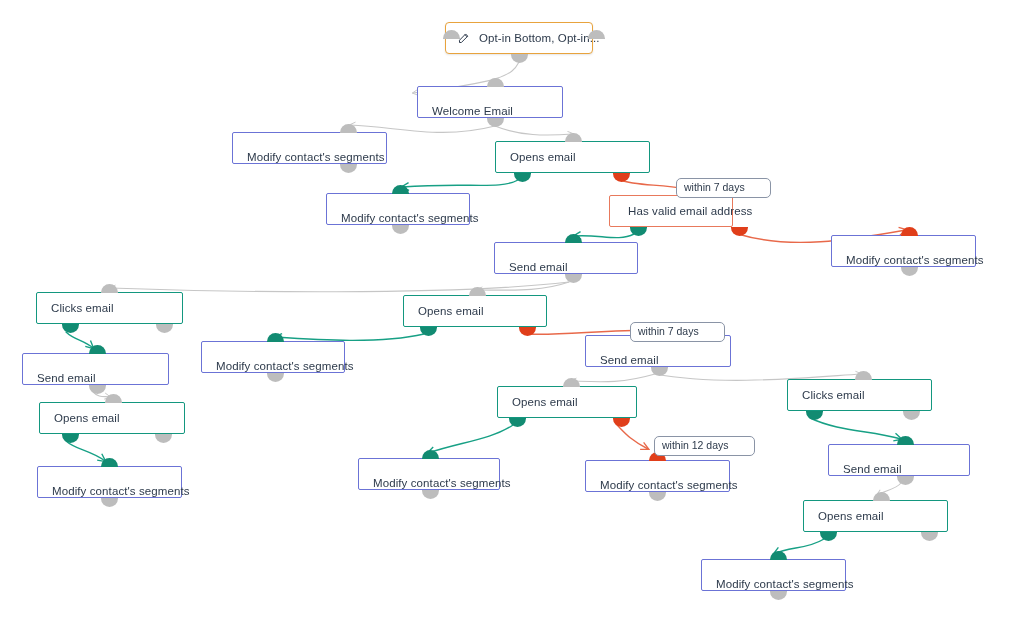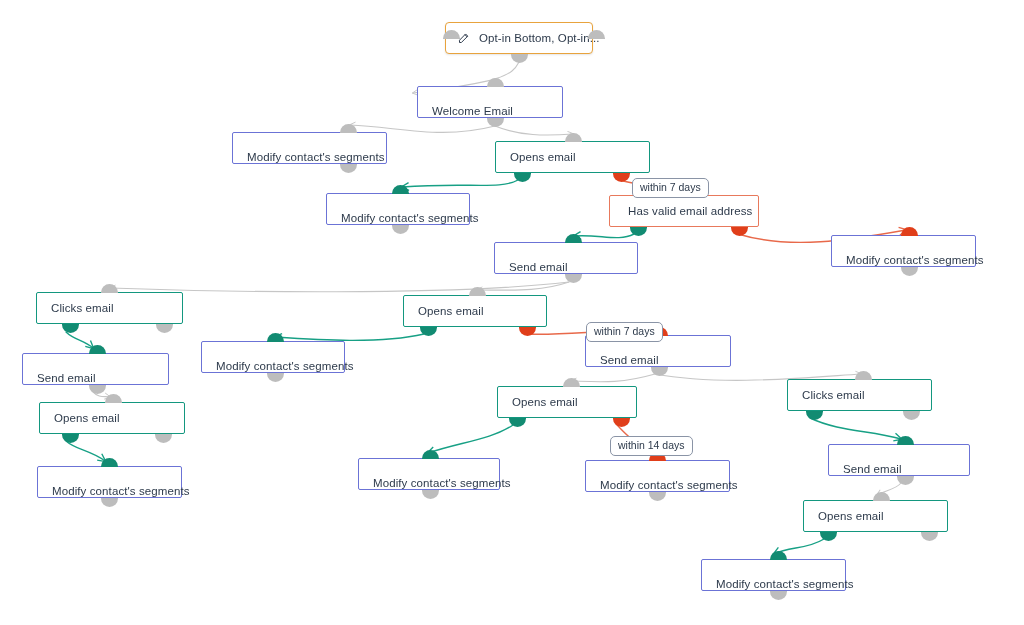--- a/index.html
+++ b/index.html
@@ -73,24 +73,25 @@
   .port.c-teal  { background: #128b72; }
   .port.c-red   { background: #e03e1a; }
   .delay-badge {
     position: absolute;
     box-sizing: border-box;
     background: #ffffff;
     border: 1.2px solid #8a94a6;
     border-radius: 5px;
     font-size: 10.5px;
     color: #2d3a4b;
-    padding: 3px 7px 4px 7px;
+    padding: 3px 25px 4px 7px;
     white-space: nowrap;
     line-height: 1;
     z-index: 6;
+    margin-left: 44px;
   }
 </style>
 </head>
 <body>
 
 <div id="canvas">
 
   <svg id="edge-layer" viewBox="0 0 1024 625" xmlns="http://www.w3.org/2000/svg">
     <defs>
       <marker id="arrow-gray" viewBox="0 0 10 10" refX="8" refY="5" markerWidth="7" markerHeight="7" orient="auto-start-reverse">
@@ -198,21 +199,21 @@
       </div>
       <div class="node kind-action" style="left: 232px; top: 132px; width: 155px; height: 32px;">
         <span class="node-label">Modify contact's segments</span>
       </div>
       <div class="node kind-trigger" style="left: 495px; top: 141px; width: 155px; height: 32px;">
         <span class="node-label">Opens email</span>
       </div>
       <div class="node kind-action" style="left: 326px; top: 193px; width: 144px; height: 32px;">
         <span class="node-label">Modify contact's segments</span>
       </div>
-      <div class="node kind-condition" style="left: 609px; top: 195px; width: 150px; height: 32px; padding-left: 18px;">
+      <div class="node kind-condition" style="left: 609px; top: 195px; width: 124px; height: 32px; padding-left: 18px;">
         <span class="node-label">Has valid email address</span>
       </div>
       <div class="node kind-action" style="left: 494px; top: 242px; width: 144px; height: 32px;">
         <span class="node-label">Send email</span>
       </div>
       <div class="node kind-action" style="left: 831px; top: 235px; width: 145px; height: 32px;">
         <span class="node-label">Modify contact's segments</span>
       </div>
       <div class="node kind-trigger" style="left: 36px; top: 292px; width: 147px; height: 32px;">
         <span class="node-label">Clicks email</span>
@@ -253,16 +254,16 @@
       <div class="node kind-trigger" style="left: 803px; top: 500px; width: 145px; height: 32px;">
         <span class="node-label">Opens email</span>
       </div>
       <div class="node kind-action" style="left: 701px; top: 559px; width: 145px; height: 32px;">
         <span class="node-label">Modify contact's segments</span>
       </div>
     </div>
   <div id="badges-group">
       <div class="delay-badge" style="left: 632px; top: 178px;">within 7 days</div>
       <div class="delay-badge" style="left: 586px; top: 322px;">within 7 days</div>
-      <div class="delay-badge" style="left: 610px; top: 436px;">within 14 days</div>
+      <div class="delay-badge" style="left: 610px; top: 436px;">within 12 days</div>
     </div>
 
 </div>
 
 </body></html>

